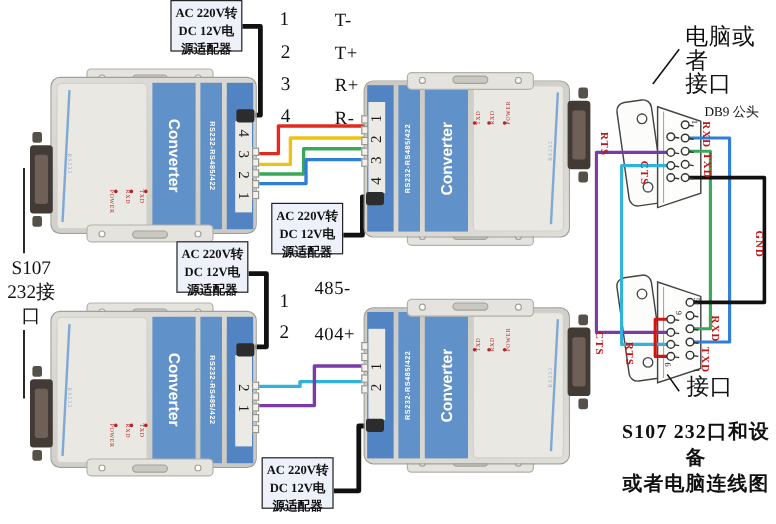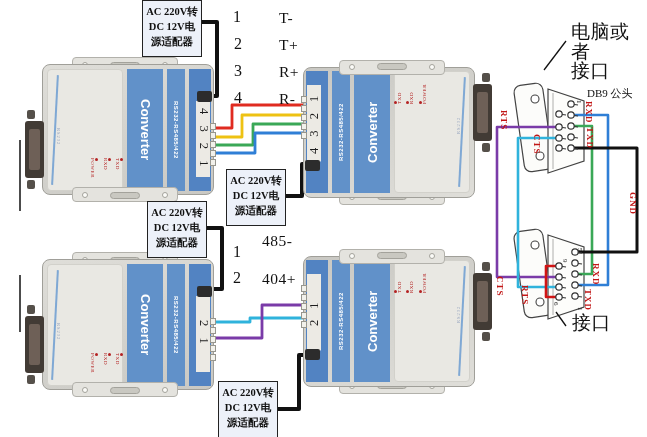--- a/index.html
+++ b/index.html
@@ -49,21 +49,21 @@
   .s1{top:58px;} .s2{top:67px;} .s3{top:76px;} .s4{top:85px;} .s5{top:94px;}
   .dbport{position:absolute;left:-3px;top:64px;width:19px;height:57px;background:#423b35;
           border-radius:3px;}
   .dbport::after{content:"";position:absolute;left:4px;top:8px;right:4px;bottom:8px;
                  background:#6e6057;border-radius:2px;}
   .screwpost{position:absolute;left:-1px;width:8px;height:9px;background:#55504a;
              border-radius:2px;}
   .sp1{top:53px;} .sp2{top:123px;}
 
   
-  .pbox{position:absolute;width:60px;height:57px;background:#edf1f9;border:1.3px solid #222;
+  .pbox{position:absolute;width:60px;height:43px;background:#edf1f9;border:1.3px solid #222;
         z-index:3;text-align:center;font-weight:bold;font-size:10.5px;line-height:15px;
         padding-top:3px;color:#111;}
 
   
   .lbl{position:absolute;z-index:4;color:#111;}
   .num{font-size:16px;}
   .sigtxt{font-size:15.5px;letter-spacing:.5px;}
   .cjk{font-size:19px;letter-spacing:.5px;line-height:19.5px;}
   .small-cjk{font-size:11px;}
   .cap{font-size:16.5px;font-weight:bold;letter-spacing:1px;line-height:21.5px;}
@@ -369,28 +369,37 @@
   <span class="lbl sigtxt" style="left:279px;top:9px">T-</span>
   <span class="lbl sigtxt" style="left:279px;top:36px">T+</span>
   <span class="lbl sigtxt" style="left:279px;top:63px">R+</span>
   <span class="lbl sigtxt" style="left:279px;top:90px">R-</span>
 
   <span class="lbl num" style="left:233px;top:243px">1</span>
   <span class="lbl num" style="left:233px;top:269px">2</span>
   <span class="lbl sigtxt" style="left:262px;top:232px">485-</span>
   <span class="lbl sigtxt" style="left:262px;top:270px">404+</span>
 
+  <div class="lbl sidelbl" style="left:4px;top:214px;text-align:center;width:44px">
+    <div>S107</div>
+    <div>232接</div>
+    <div>口</div>
+  </div>
 
   <div class="lbl cjk" style="left:571px;top:22px">
     <div>电脑或者</div>
     <div>接口</div>
   </div>
   <span class="lbl small-cjk" style="left:587px;top:86px">DB9 公头</span>
   <div class="lbl cjk" style="left:567px;top:313px">
     <div style="padding-left:5px">接口</div>
+  </div>
+  <div class="lbl cap" style="left:514px;top:349px;width:132px;text-align:center">
+    <div>S107 232口和设备</div>
+    <div>或者电脑连线图</div>
   </div>
 
   <span class="sig" style="left:499px;top:110px">RTS</span>
   <span class="sig" style="left:532px;top:134px">CTS</span>
   <span class="sig" style="left:584px;top:101px">RXD</span>
   <span class="sig" style="left:585px;top:127px">TXD</span>
   <span class="sig" style="left:628px;top:192px">GND</span>
 
   <span class="sig" style="left:495px;top:276px">CTS</span>
   <span class="sig" style="left:520px;top:285px">RTS</span>

